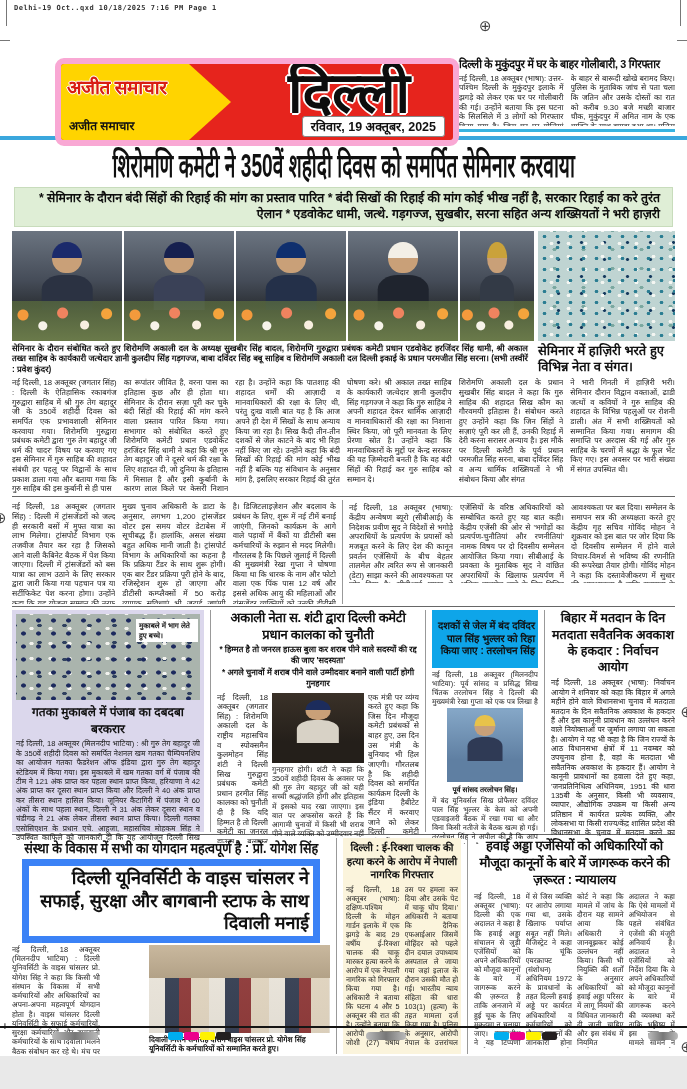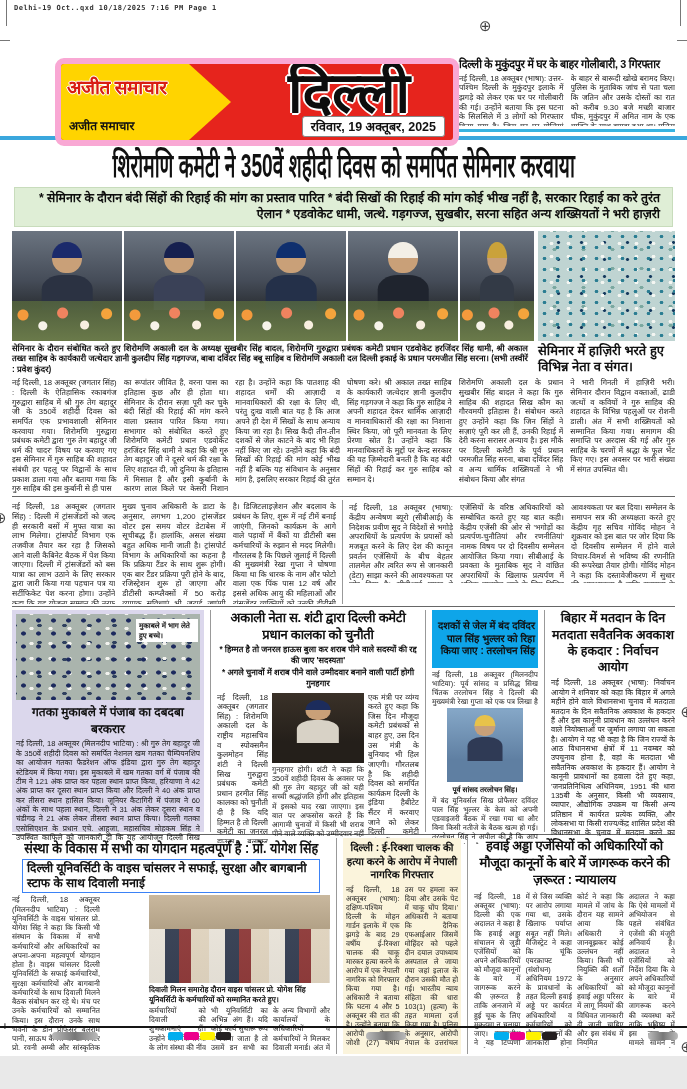--- a/index.html
+++ b/index.html
@@ -115,22 +115,22 @@
   .tarlochan-photo{width:76px;height:74px;margin:2px auto;background:linear-gradient(180deg,#86a8c8,#5f7fa2 70%);position:relative;}
   .b3c-cap{font-size:7.2px;font-weight:bold;text-align:center;color:#111;}
   .b3d{flex:1;min-width:0;}
   .b3d-head{font-size:12.5px;font-weight:bold;text-align:center;line-height:1.3;color:#101010;}
   .b3d-body{font-size:7.5px;margin-top:3px;height:158px;}
   
   .band4{display:flex;gap:6px;margin:3px 12px 0 12px;height:216px;}
   .b4a{width:318px;flex:none;}
   .b4a-head{height:19px;}
   .b4a-head span{font-size:14px;transform:scaleX(.9);}
-  .b4a-sub{border:1px solid #3b82f6;margin:2px 10px;padding:1px 4px;font-size:12px;font-weight:bold;
-           text-align:left;line-height:1.25;color:#101010;}
+  .b4a-sub{border:7px solid #3b82f6;margin:2px 10px;padding:1px 4px;font-size:18px;font-weight:bold;
+           text-align:right;line-height:1.25;color:#101010;}
   .b4a-row{display:flex;gap:5px;margin-top:2px;}
   .b4a-colL{width:88px;flex:none;height:158px;}
   .du-photo{height:88px;background:linear-gradient(180deg,#c9b89e,#a8977c 55%,#8a7a62);position:relative;}
   .du-photo::after{content:"";position:absolute;left:0;right:0;bottom:0;height:62%;
      background:repeating-linear-gradient(90deg,#f2efe8 0 16px,#27344f 16px 30px,#8c2f33 30px 42px,#e8ddca 42px 60px);
      opacity:.85;}
   .b4a-cap{font-size:7.5px;font-weight:bold;line-height:1.25;margin-top:2px;color:#111;}
   .b4a-cols{display:flex;gap:5px;margin-top:2px;height:44px;}
   .b4b{width:118px;flex:none;background:#fbf4dc;padding:3px;box-sizing:border-box;}
   .b4b-head{font-size:10.3px;font-weight:bold;text-align:center;line-height:1.3;color:#101010;}

